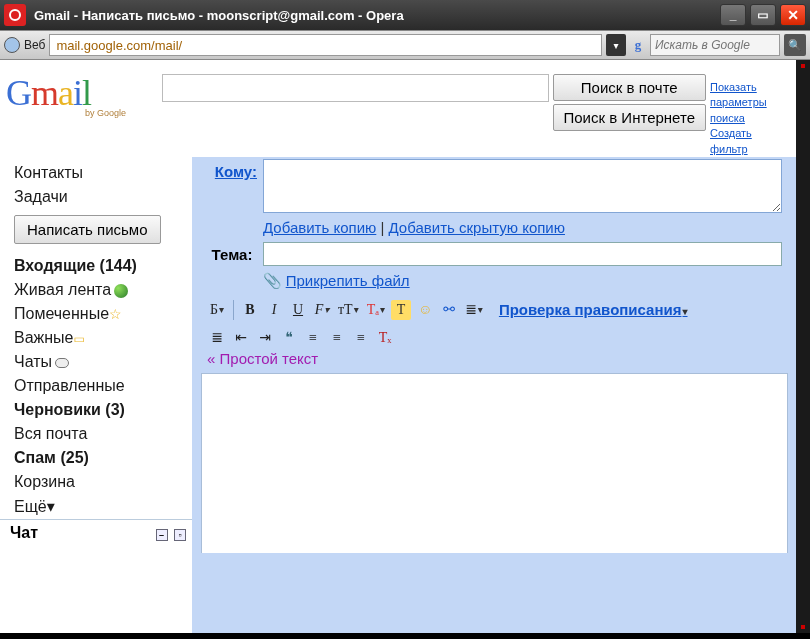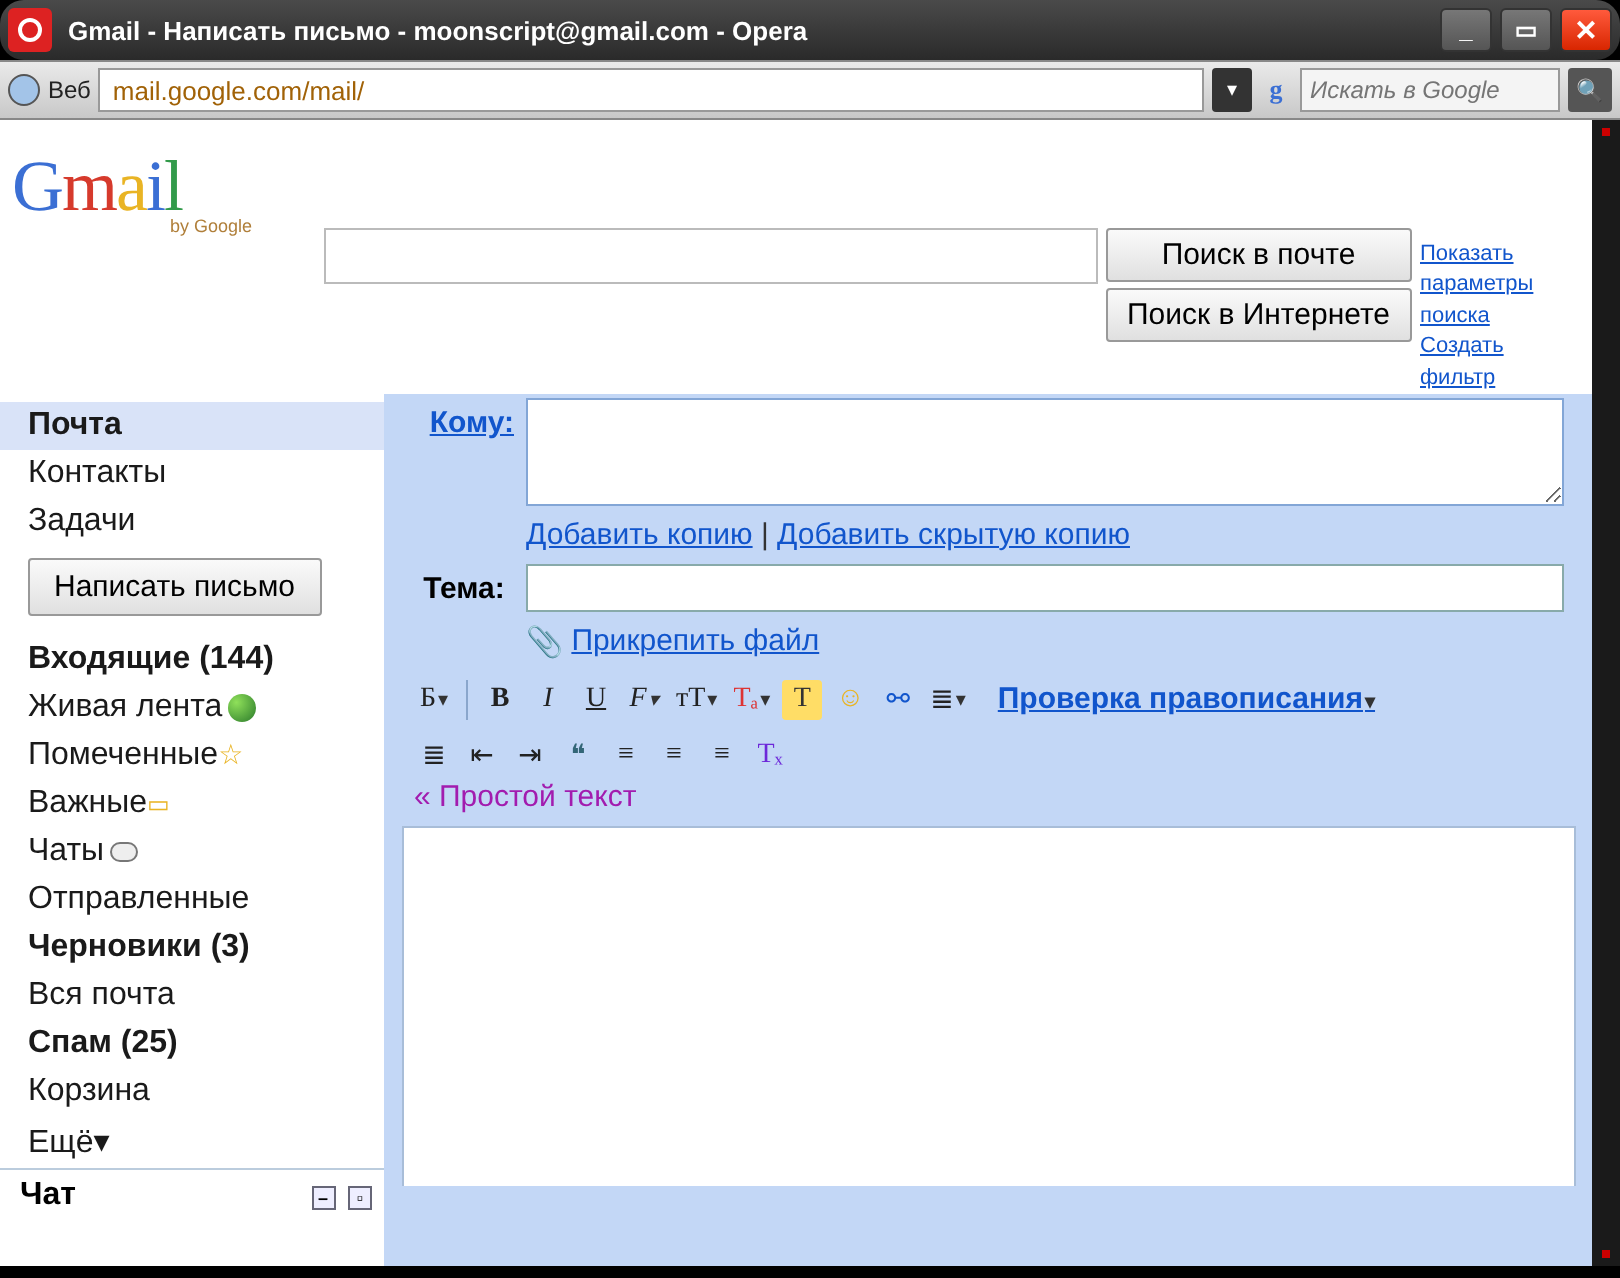--- a/index.html
+++ b/index.html
@@ -1,20 +1,20 @@
 <!DOCTYPE html>
 <html><head>
 <meta charset="utf-8">
 <style>
   * { box-sizing: border-box; margin: 0; padding: 0; }
   body { font-family: Arial, sans-serif; font-size: 13px; background: #000; width: 810px; height: 639px; overflow: hidden; }
 
   
   .window { width: 810px; height: 639px; background: #000; position: relative; }
-  .titlebar { height: 30px; background: linear-gradient(#4a4a4a, #2a2a2a); display: flex; align-items: center; color: #fff; font-weight: bold; font-size: 13px; padding-left: 4px; border-radius: 12px; }
+  .titlebar { height: 30px; background: linear-gradient(#4a4a4a, #2a2a2a); display: flex; align-items: center; color: #fff; font-weight: bold; font-size: 13px; padding-left: 4px; }
   .opera-menu { width: 22px; height: 22px; background: #d22; border-radius: 3px; margin-right: 8px; position: relative; display:flex; align-items:center; justify-content:center;}
   .opera-menu::after { content:""; width:12px; height:12px; border:2px solid #fff; border-radius:50%; box-sizing:border-box; }
   .title-text { flex: 1; }
   .winbtns { display: flex; gap: 4px; margin-right: 4px; }
   .winbtn { width: 26px; height: 22px; background: linear-gradient(#777,#555); border:1px solid #333; border-radius:3px; display:flex; align-items:center; justify-content:center; color:#fff; font-size:12px; }
   .winbtn.close { background: linear-gradient(#ff5a3c,#d82600); font-weight:bold; font-size:14px;}
 
   .addrbar { height: 30px; background: linear-gradient(#eaeaea,#c8c8c8); border-top:1px solid #888; border-bottom:1px solid #888; display:flex; align-items:center; padding:0 4px; gap:4px;}
   .globe { width:16px; height:16px; border:1px solid #555; border-radius:50%; background:#a3c4e8; display:inline-block; }
   .addr-label { font-size:12px; color:#222; }
@@ -28,21 +28,21 @@
   .right-scroll { position:absolute; top:60px; right:0; bottom:6px; width:14px; background:#1a1a1a; }
   .right-scroll::before,.right-scroll::after{ content:""; position:absolute; left:5px; width:4px; height:4px; background:#c00;}
   .right-scroll::before{ top:4px;} .right-scroll::after{ bottom:4px;}
 
   .topbar { display:flex; padding:6px 6px 0 6px; gap:6px; align-items:flex-start;}
   .logo { width:150px; padding-top:6px; }
   .logo .g { font-size:36px; font-weight:normal; font-family:"Times New Roman",serif; letter-spacing:-1px;}
   .logo .sub { font-size:9px; color:#b07f3a; text-align:right; margin-top:-6px; padding-right:30px;}
   .c-b{color:#3b6fd4;} .c-r{color:#d63a2c;} .c-y{color:#e9b424;} .c-g{color:#329a4a;}
   .searcharea { flex:1; display:flex; flex-direction:column; gap:4px; padding-top:8px;}
-  .search-row { display:flex; gap:4px; align-items:flex-start;margin-top:40px;}
+  .search-row { display:flex; gap:4px; align-items:flex-start;}
   .bigsearch { flex:1; height:28px; border:1px solid #bbb; background:#fff;}
   .search-btns { display:flex; flex-direction:column; gap:3px;}
   .std-btn { background:linear-gradient(#fafafa,#e0e0e0); border:1px solid #999; border-radius:2px; padding:4px 10px; font-size:15px; color:#000; cursor:pointer; white-space:nowrap;}
   .rightlinks { width:80px; font-size:11px; padding-top:6px; line-height:1.4;}
   .rightlinks a { color:#1155cc; text-decoration:underline; display:block;}
 
   .mainrow { display:flex; flex:1; overflow:hidden;}
   .sidebar { width:192px; padding:4px 0 0 0; overflow:hidden;}
   .sidebar .nav { list-style:none; }
   .sidebar .nav li { padding:3px 4px 3px 14px; font-size:16px; color:#1a1a1a; cursor:pointer;}
@@ -136,21 +136,20 @@
             <a>Создать фильтр</a>
           </div>
         </div>
       </div>
     </div>
 
     <div class="mainrow">
 
       <div class="sidebar">
         <ul class="nav">
-          <li class="active">Почта</li>
           <li>Контакты</li>
           <li>Задачи</li>
         </ul>
         <div class="compose-wrap">
           <button class="compose-btn">Написать письмо</button>
         </div>
         <ul class="nav">
           <li class="bold">Входящие (144)</li>
           <li><span>Живая лента</span><span class="mini-icon mi-globe"></span></li>
           <li><span>Помеченные</span><span class="mi-star">☆</span></li>
@@ -209,21 +208,21 @@
           <a class="spellcheck dropdown-caret">Проверка правописания</a>
 
           <div style="flex-basis:100%; height:0;"></div>
           <span class="tb">≣</span>
           <span class="tb">⇤</span>
           <span class="tb">⇥</span>
           <span class="tb" style="color:#367">❝</span>
           <span class="tb">≡</span>
           <span class="tb">≡</span>
           <span class="tb">≡</span>
-          <span class="tb" style="color:#6d28d9">Tₓ</span>
+          <span class="tb" style="color:#b91c1c">Tₓ</span>
         </div>
         <div class="plain-row">
           <a>« Простой текст</a>
         </div>
 
         <div class="body-area"></div>
       </div>
     </div>
   </div>
 </div>

